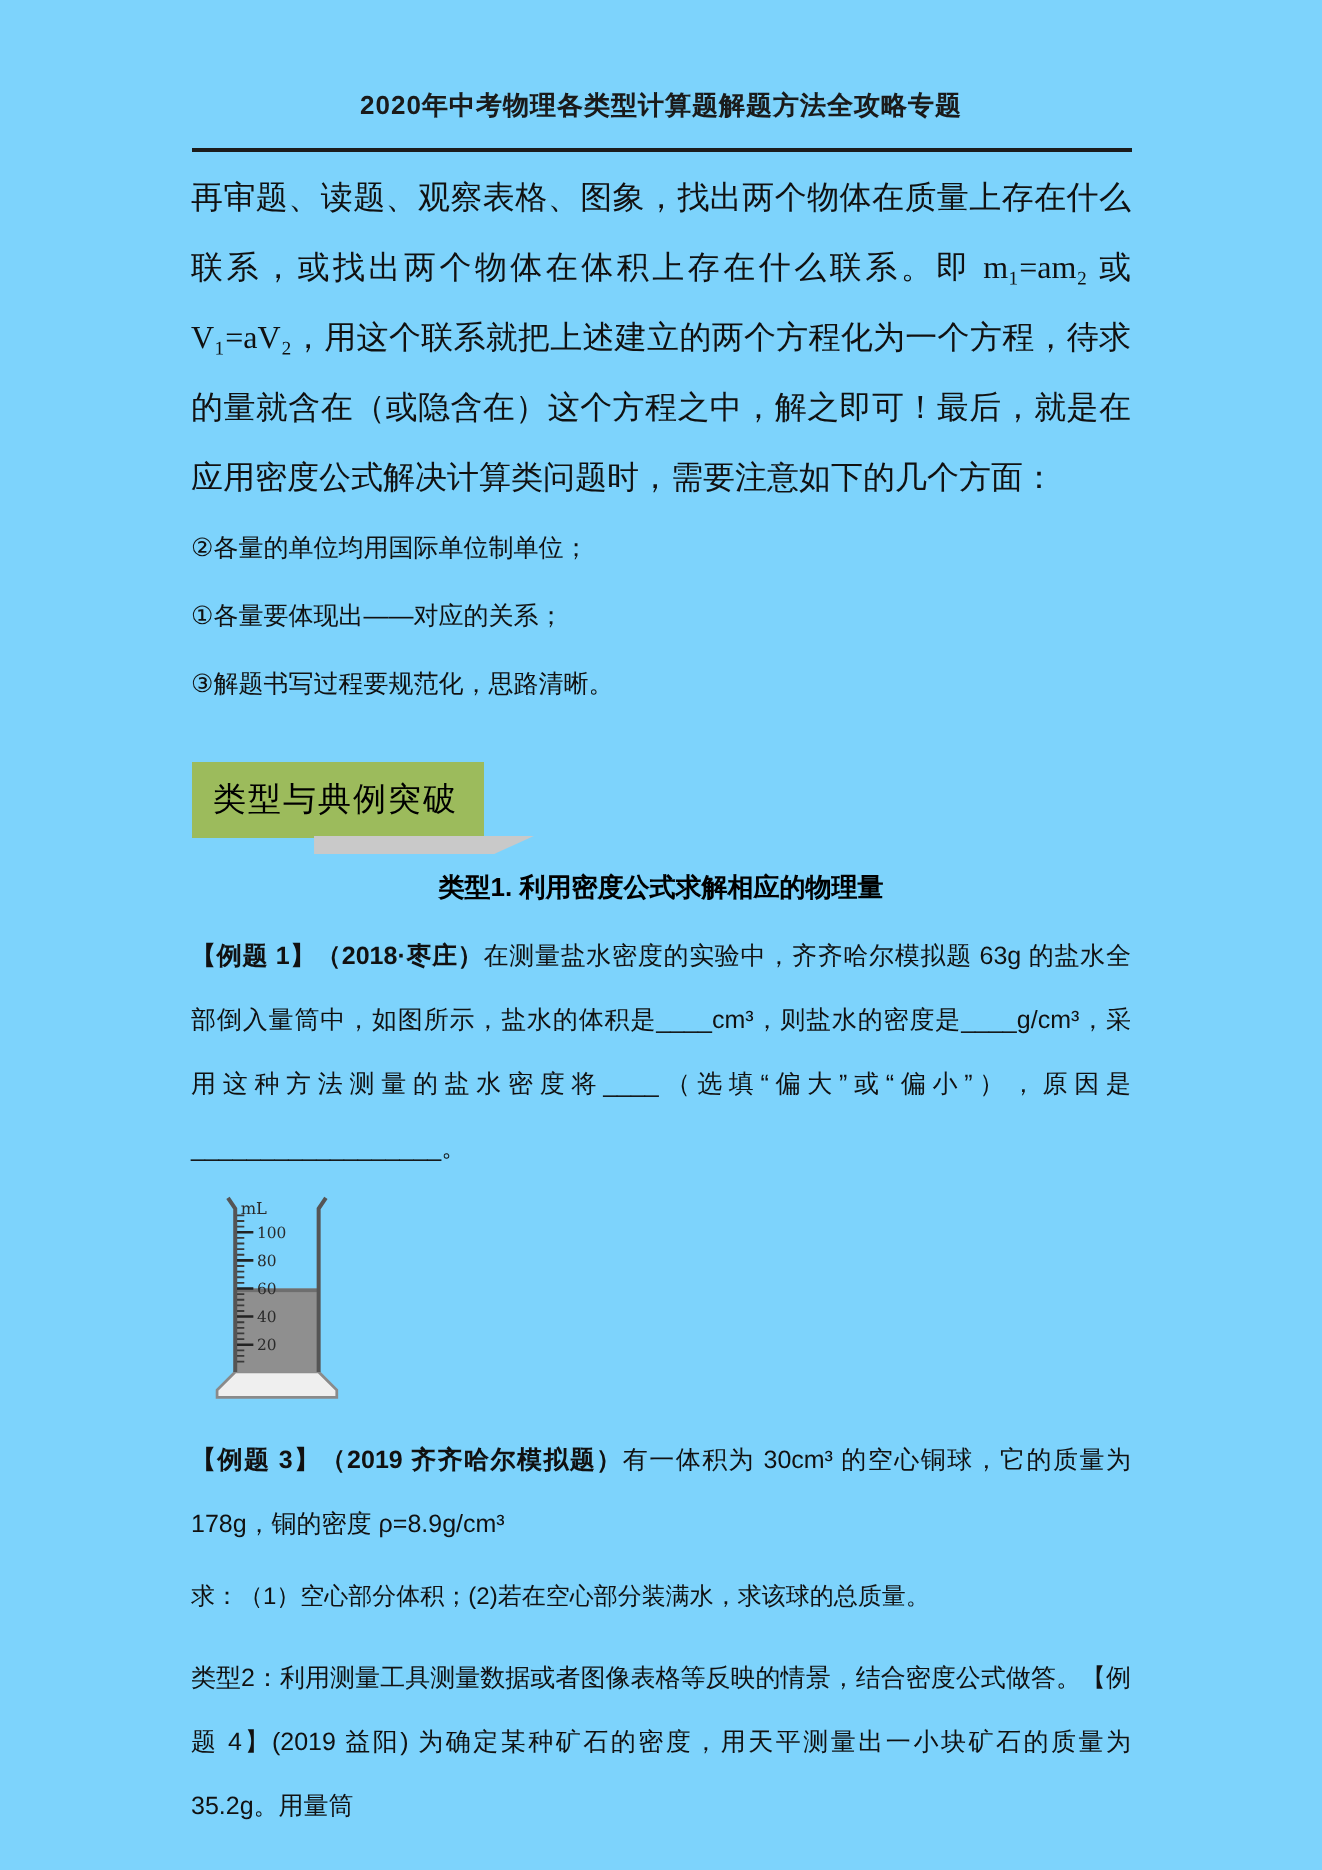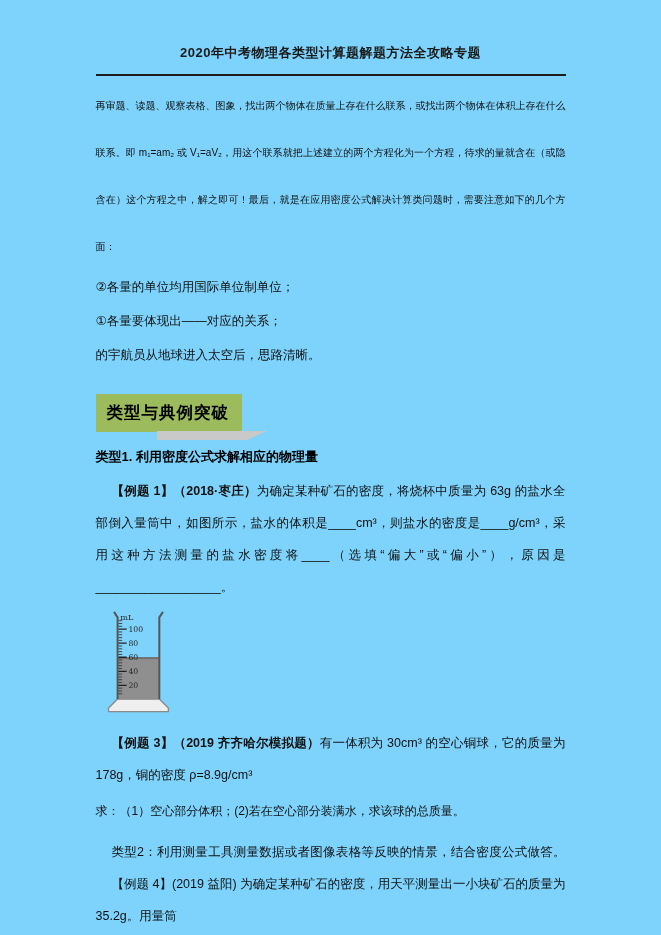--- a/index.html
+++ b/index.html
@@ -16,59 +16,60 @@
   .doc-title {
     text-align:center;
     font-size:13px;
     font-weight:700;
     letter-spacing:0.5px;
     color:#1a1a1a;
   }
   .rule { height:0; border-bottom:2px solid #1c1c1c; margin-top:12px; }
 
   .para {
-    font-size:10px;
-    line-height:47px;
+    font-size:16px;
+    line-height:35px;
     text-align:justify;
     text-justify:inter-ideograph;
     margin-top:6px;
+    font-family:Liberation Serif, serif;
   }
   .points .point { font-size:12.5px; line-height:34px; }
 
   .banner {
     display:inline-block;
     position:relative;
     margin-top:22px;
     background:#9CBB5C;
     padding:8px 13px 8px 11px;
     font-size:16.5px;
-    font-weight:700;
+    font-weight:400;
     letter-spacing:1px;
     color:#000;
   }
   .banner-shadow {
     position:absolute;
     left:42%;
     bottom:-8px;
     width:75%;
     height:9px;
     background:#c9c9c9;
     clip-path:polygon(0 0, 100% 0, 82% 100%, 0 100%);
   }
 
-  .h-type { font-size:13px; font-weight:700; margin-top:16px; color:#000; }
+  .h-type { font-size:13px; font-weight:700; margin-top:16px; color:#000;text-align:center; }
 
   .ex {
     font-size:12.5px;
     line-height:32px;
     text-align:justify;
     text-justify:inter-ideograph;
     margin-top:9px;
   }
-  .ex .lbl { font-weight:700;margin-left:16px; }
+  .ex .lbl { font-weight:700; }
   .ask { font-size:12px; line-height:32px; margin-top:4px; }
   .type2 .lbl { font-weight:400; }
 
   .cyl { display:block; margin:8px 0 0 6px; }
   .cyl text {
     font-family:"DejaVu Serif","Liberation Serif",serif;
     fill:#2a2a2a;
   }
 </style>
 </head>
@@ -78,32 +79,32 @@
   <div class="content">
 
     <div class="doc-title">2020年中考物理各类型计算题解题方法全攻略专题</div>
     <div class="rule"></div>
 
     <div class="para">再审题、读题、观察表格、图象，找出两个物体在质量上存在什么联系，或找出两个物体在体积上存在什么联系。即 m₁=am₂ 或 V₁=aV₂，用这个联系就把上述建立的两个方程化为一个方程，待求的量就含在（或隐含在）这个方程之中，解之即可！最后，就是在应用密度公式解决计算类问题时，需要注意如下的几个方面：</div>
 
     <div class="points">
       <div class="point">②各量的单位均用国际单位制单位；</div>
       <div class="point">①各量要体现出——对应的关系；</div>
-      <div class="point">的宇航员从地球进入太空后，思路清晰。</div>
+      <div class="point">③解题书写过程要规范化，思路清晰。</div>
     </div>
 
     <div class="banner">
       <span>类型与典例突破</span>
       <span class="banner-shadow"></span>
     </div>
 
     <div class="h-type">类型1. 利用密度公式求解相应的物理量</div>
 
     <div class="ex">
-      <span class="lbl">【例题 1】（2018·枣庄）</span><span>为确定某种矿石的密度，将烧杯中质量为 63g 的盐水全部倒入量筒中，如图所示，盐水的体积是____cm³，则盐水的密度是____g/cm³，采用这种方法测量的盐水密度将____（选填“偏大”或“偏小”），原因是__________________。</span>
+      <span class="lbl">【例题 1】（2018·枣庄）</span><span>在测量盐水密度的实验中，齐齐哈尔模拟题 63g 的盐水全部倒入量筒中，如图所示，盐水的体积是____cm³，则盐水的密度是____g/cm³，采用这种方法测量的盐水密度将____（选填“偏大”或“偏小”），原因是__________________。</span>
     </div>
 
     <svg class="cyl" width="82" height="107" viewBox="0 0 90 118" xmlns="http://www.w3.org/2000/svg">
 
       <rect x="17.5" y="51" width="45" height="46.5" fill="#8f8f8f"></rect>
       <rect x="17.5" y="51" width="45" height="2" fill="#6e6e6e"></rect>
 
       <polygon points="17,97 63,97 73,107 73,111 7,111 7,107" fill="#efefef" stroke="#8a8a8a" stroke-width="1.5"></polygon>
       <rect x="17.5" y="93" width="45" height="4.5" fill="#8f8f8f"></rect>
 

